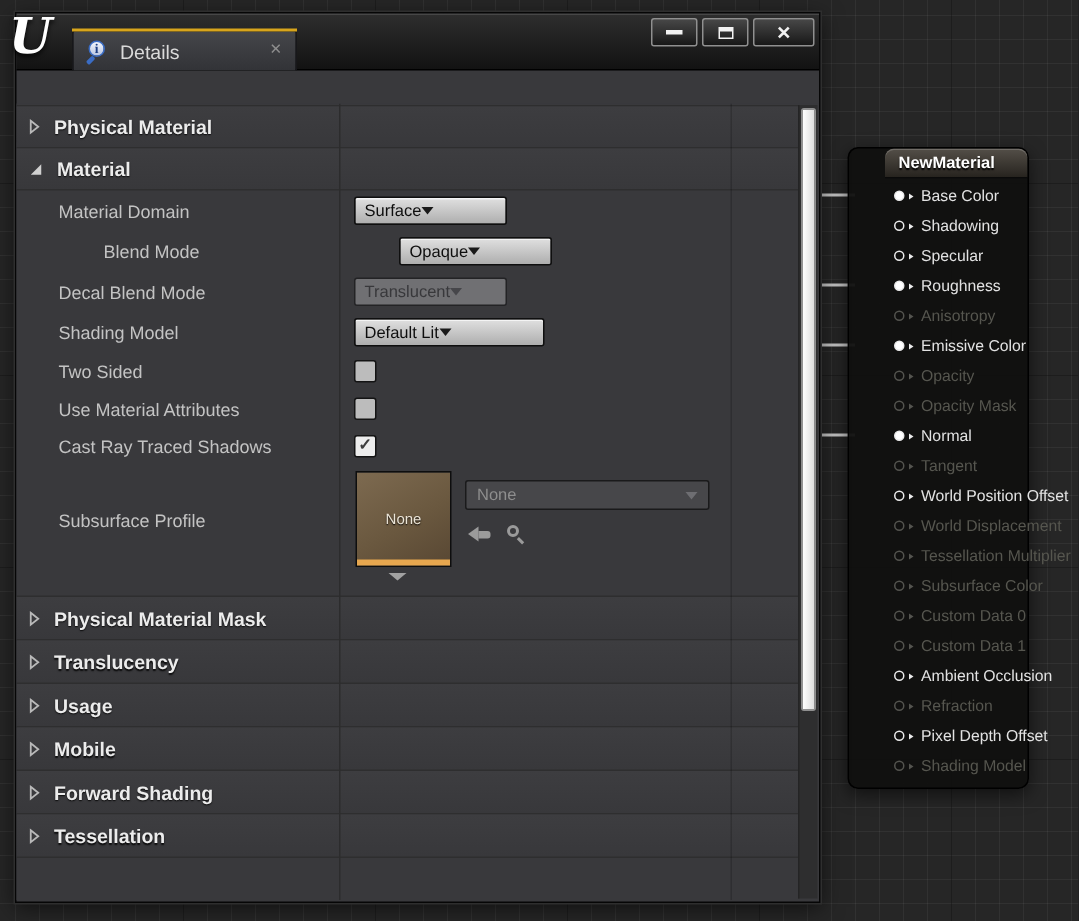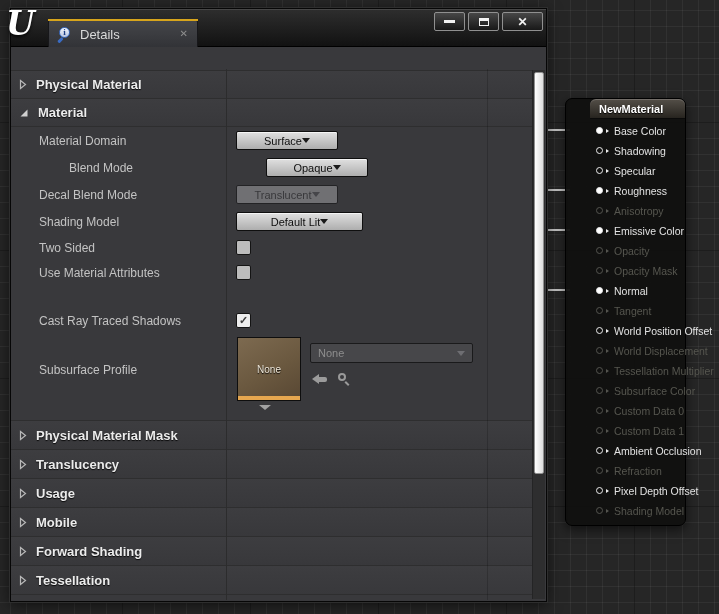--- a/index.html
+++ b/index.html
@@ -90,21 +90,21 @@
   .col-div2{position:absolute;left:476px;top:0;bottom:0;width:1px;background:rgba(0,0,0,.18);}
   .content{position:absolute;left:0;top:0;width:522px;bottom:0;}
   .spacer{height:2px;border-bottom:1px solid #2e2e2f;}
   .cat-row{height:28px;display:flex;align-items:center;gap:9px;padding-left:8px;
     border-bottom:1px solid #2e2e2f;background:linear-gradient(#3d3d40,#38383b);}
   .cat-row.bottom{height:29px;}
   .cat-label{font-size:13px;font-weight:bold;color:#ececec;text-shadow:0 1px 1px rgba(0,0,0,.85);white-space:nowrap;}
   .prop-row{display:flex;align-items:center;}
   .prop-label{width:216px;padding-left:28px;font-size:12px;color:#c3c3c3;flex:none;white-space:nowrap;}
   .prop-value{flex:1;padding-left:9px;}
-  .dropdown{height:19px;display:flex;align-items:center;justify-content:center;padding:0 6px;
+  .dropdown{height:19px;display:flex;align-items:center;justify-content:flex-start;padding:0 6px;
     background:linear-gradient(#e0e0e0,#aeaeae);border:1px solid #0f0f0f;border-radius:2px;
     box-shadow:inset 0 1px 0 #f4f4f4;font-size:11px;color:#0e0e0e;}
   .dd-caret{width:0;height:0;border-top:5px solid #1a1a1a;border-left:4px solid transparent;border-right:4px solid transparent;}
   .dropdown.disabled{background:#707073;color:#38383b;box-shadow:none;border-color:#232325;}
   .dropdown.disabled .dd-caret{border-top-color:#46464a;}
   .checkbox{width:15px;height:15px;background:#bcbcbc;border:1px solid #141414;border-radius:2px;
     display:flex;align-items:center;justify-content:center;font-size:11px;font-weight:bold;color:#3d3d3d;line-height:1;}
   .checkbox.checked{background:#ededed;}
   .asset-row{position:relative;}
   .asset-label{align-self:center;}
@@ -398,21 +398,21 @@
               <div class="prop-value">
                 <div class="checkbox"></div>
               </div>
             </div>
             <div class="prop-row" style="height: 25px;">
               <div class="prop-label">Use Material Attributes</div>
               <div class="prop-value">
                 <div class="checkbox"></div>
               </div>
             </div>
-            <div class="prop-row" style="height: 25px; margin-top: 23px;">
+            <div class="prop-row" style="height: 25px;">
               <div class="prop-label">Cast Ray Traced Shadows</div>
               <div class="prop-value">
                 <div class="checkbox checked">✓</div>
               </div>
             </div>
             <div class="prop-row asset-row" style="height: 74px;">
               <div class="prop-label asset-label">Subsurface Profile</div>
               <div class="prop-value"></div>
               <div class="thumb">
                 <span class="thumb-label">None</span>

